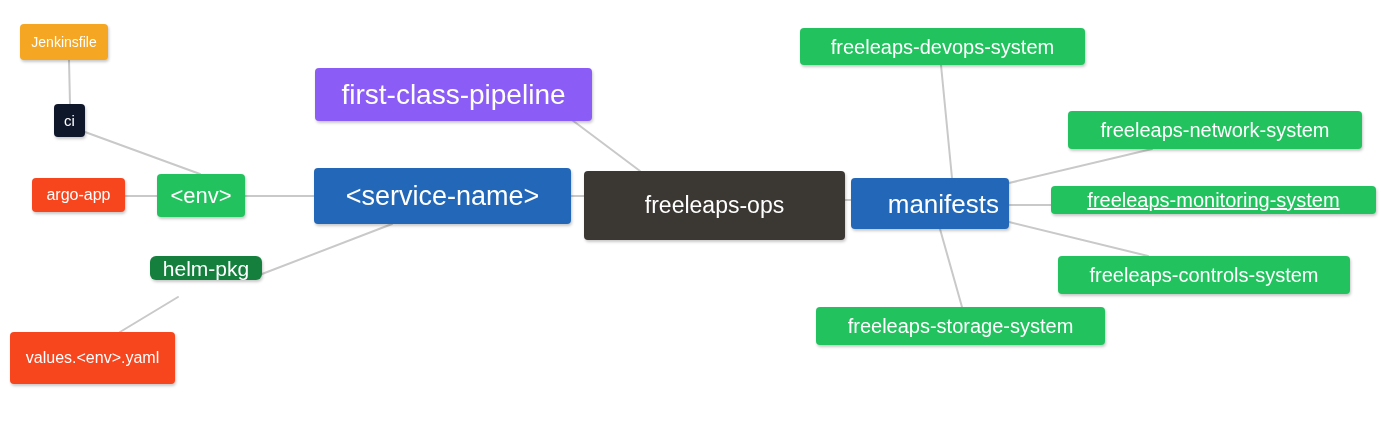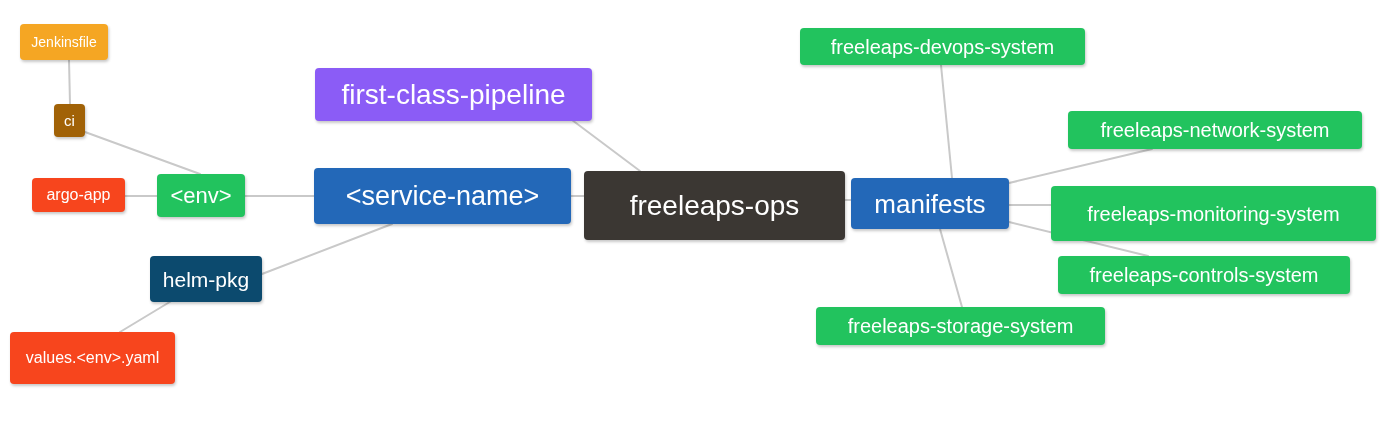--- a/index.html
+++ b/index.html
@@ -68,54 +68,54 @@
       <line x1="941" y1="65" x2="952" y2="178" class="edge" stroke="#c9c9c9"></line>
       <line x1="1009" y1="183" x2="1152" y2="149" class="edge" stroke="#c9c9c9"></line>
       <line x1="1009" y1="205" x2="1051" y2="205" class="edge" stroke="#c9c9c9"></line>
       <line x1="1009" y1="222" x2="1148" y2="256" class="edge" stroke="#c9c9c9"></line>
       <line x1="940" y1="229" x2="962" y2="307" class="edge" stroke="#c9c9c9"></line>
     </svg>
   <div id="node-layer">
       <div class="node" style="left: 20px; top: 24px; width: 88px; height: 36px; background: rgb(245, 166, 35); font-size: 14px;">
         <span class="node-label">Jenkinsfile</span>
       </div>
-      <div class="node" style="left: 54px; top: 104px; width: 31px; height: 33px; background: #a16207; font-size: 15px;">
+      <div class="node" style="left: 54px; top: 104px; width: 31px; height: 33px; background: #0f172a; font-size: 15px;">
         <span class="node-label">ci</span>
       </div>
       <div class="node" style="left: 32px; top: 178px; width: 93px; height: 34px; background: rgb(247, 69, 29); font-size: 16px;">
         <span class="node-label">argo-app</span>
       </div>
       <div class="node" style="left: 157px; top: 174px; width: 88px; height: 43px; background: rgb(34, 195, 94); font-size: 22px;">
         <span class="node-label">&lt;env&gt;</span>
       </div>
       <div class="node" style="left: 314px; top: 168px; width: 257px; height: 56px; background: rgb(35, 104, 184); font-size: 27px;">
         <span class="node-label">&lt;service-name&gt;</span>
       </div>
       <div class="node" style="left: 315px; top: 37px; width: 277px; height: 53px; background: #8b5cf6; font-size: 28px; margin-top: 31px;">
         <span class="node-label">first-class-pipeline</span>
       </div>
-      <div class="node" style="left: 150px; top: 256px; width: 112px; height: 46px; background: #0c4a6e; font-size: 21px;">
+      <div class="node" style="left: 150px; top: 256px; width: 112px; height: 24px; background: #15803d; font-size: 21px; border-radius: 6px;">
         <span class="node-label">helm-pkg</span>
       </div>
       <div class="node" style="left: 10px; top: 332px; width: 165px; height: 52px; background: rgb(247, 69, 29); font-size: 16px;">
         <span class="node-label">values.&lt;env&gt;.yaml</span>
       </div>
-      <div class="node" style="left: 584px; top: 171px; width: 261px; height: 69px; background: rgb(59, 55, 51); font-size: 28px;">
+      <div class="node" style="left: 584px; top: 171px; width: 261px; height: 69px; background: rgb(59, 55, 51); font-size: 23px;">
         <span class="node-label">freeleaps-ops</span>
       </div>
-      <div class="node" style="left: 851px; top: 178px; width: 158px; height: 51px; background: rgb(35, 104, 184); font-size: 26px;">
+      <div class="node" style="left: 851px; top: 178px; width: 158px; height: 51px; background: rgb(35, 104, 184); font-size: 26px; justify-content: flex-end;">
         <span class="node-label">manifests</span>
       </div>
       <div class="node" style="left: 800px; top: 28px; width: 285px; height: 37px; background: rgb(34, 195, 94); font-size: 20px; align-items: center;">
         <span class="node-label">freeleaps-devops-system</span>
       </div>
       <div class="node" style="left: 1056px; top: 111px; width: 294px; height: 38px; background: rgb(34, 195, 94); font-size: 20px; margin-left: 12px;">
         <span class="node-label">freeleaps-network-system</span>
       </div>
-      <div class="node" style="left: 1051px; top: 186px; width: 325px; height: 55px; background: rgb(34, 195, 94); font-size: 20px;">
+      <div class="node" style="left: 1051px; top: 186px; width: 325px; height: 28px; background: rgb(34, 195, 94); font-size: 20px; text-decoration: underline;">
         <span class="node-label">freeleaps-monitoring-system</span>
       </div>
       <div class="node" style="left: 1058px; top: 256px; width: 292px; height: 38px; background: rgb(34, 195, 94); font-size: 20px;">
         <span class="node-label">freeleaps-controls-system</span>
       </div>
       <div class="node" style="left: 816px; top: 307px; width: 289px; height: 38px; background: rgb(34, 195, 94); font-size: 20px;">
         <span class="node-label">freeleaps-storage-system</span>
       </div>
     </div>
 </div>

